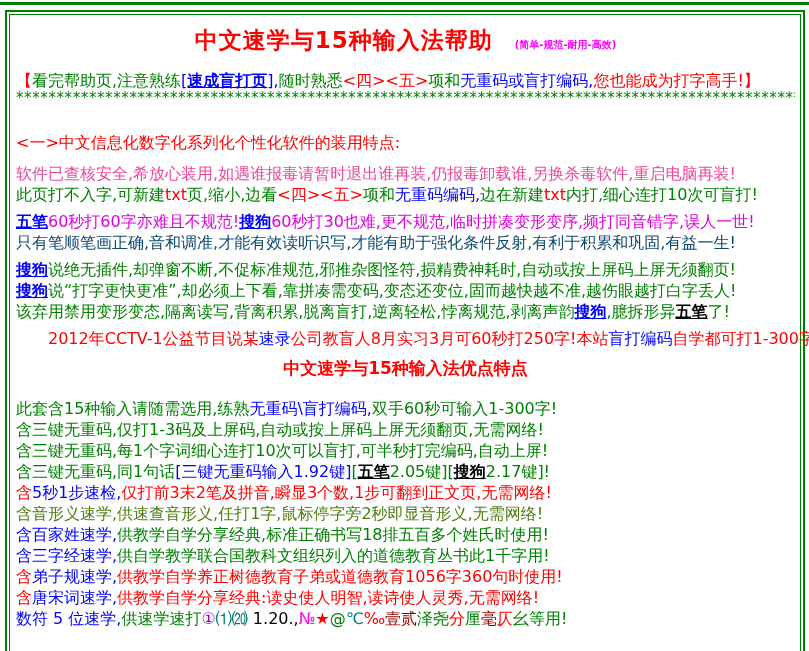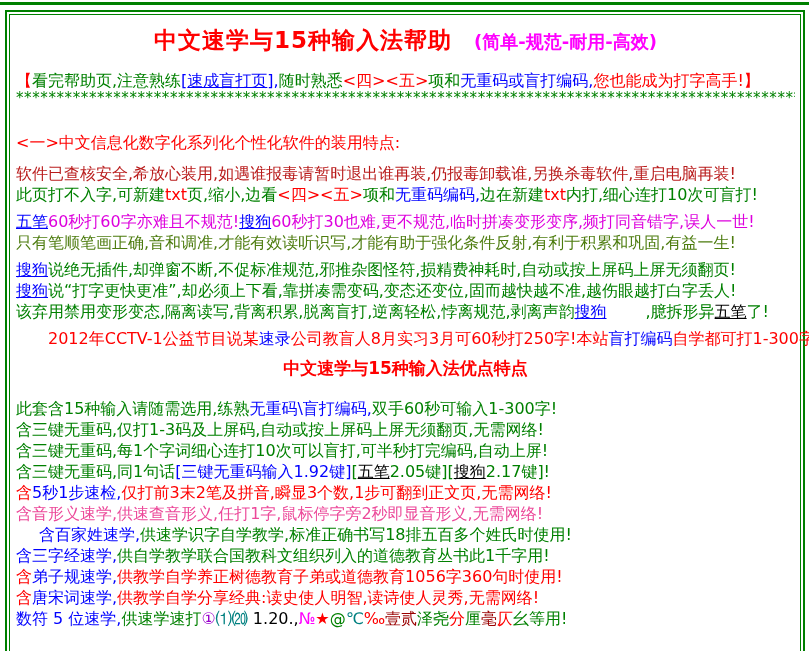--- a/index.html
+++ b/index.html
@@ -5,66 +5,66 @@
   html,body{margin:0;padding:0;}
   body{
     width:809px;height:651px;overflow:hidden;background:#ffffff;
     font-family:"DejaVu Sans","Liberation Sans",sans-serif;
   }
   .top-rule{height:3px;background:#008000;margin-top:2px;}
   .outer-box{margin:5px 4px 0 5px;border:2px solid #008000;height:700px;}
   .inner-box{margin:2px;border:1px solid #008000;height:690px;padding:8px 5px 0 6px;box-sizing:border-box;}
   .title-row{text-align:center;margin-top:2px;white-space:nowrap;}
   .main-title{font-size:23px;font-weight:bold;color:#ff0000;letter-spacing:1px;}
-  .subtitle{font-size:18px;font-weight:bold;color:#ff00ff;margin-left:22px;}
+  .subtitle{font-size:10px;font-weight:bold;color:#ff00ff;margin-left:22px;}
   .notice{margin-top:14px;font-size:16px;line-height:21px;white-space:nowrap;}
   .stars{color:#008000;font-size:15px;line-height:15px;letter-spacing:0.6px;white-space:nowrap;overflow:hidden;}
   .line{font-size:16px;line-height:21px;white-space:nowrap;}
   .heading2{font-size:17px;font-weight:bold;color:#ff0000;text-align:center;line-height:26px;}
   .gap-sm{margin-top:6px;}
   .gap-md{margin-top:10px;}
   .gap-lg{margin-top:17px;}
   .gap-xl{margin-top:26px;}
-  .u{text-decoration:underline;}
+  .u{text-decoration:underline;font-weight:bold;}
   span{white-space:pre;}
 </style>
 </head>
 <body>
 
 <div class="top-rule"></div>
 
 <div class="outer-box">
   <div class="inner-box">
 
     <div class="title-row">
       <span class="main-title">中文速学与15种输入法帮助</span><span class="subtitle">(简单-规范-耐用-高效)</span>
     </div>
 
     <div class="notice"><span style="color: rgb(255, 0, 0);">【</span><span style="color: rgb(0, 128, 0);">看完帮助页,注意熟练</span><span style="color: rgb(0, 0, 255);">[</span><span class="u" style="color: rgb(0, 0, 255);">速成盲打页</span><span style="color: rgb(0, 0, 255);">],</span><span style="color: rgb(0, 128, 0);">随时熟悉</span><span style="color: rgb(255, 0, 0);">&lt;四&gt;&lt;五&gt;</span><span style="color: rgb(0, 128, 0);">项和</span><span style="color: rgb(0, 0, 255);">无重码或盲打编码,</span><span style="color: rgb(255, 0, 0);">您也能成为打字高手!】</span></div>
 
     <div class="stars">**************************************************************************************************</div>
 
     <div id="content-lines">
         <div class="line gap-xl"><span style="color: rgb(255, 0, 0);">&lt;一&gt;中文信息化数字化系列化个性化软件的装用特点:</span></div>
-        <div class="line gap-md"><span style="color: #b91c1c;">软件已查核安全,希放心装用,如遇谁报毒请暂时退出谁再装,仍报毒卸载谁,另换杀毒软件,重启电脑再装!</span></div>
+        <div class="line gap-md"><span style="color: #ec4899;">软件已查核安全,希放心装用,如遇谁报毒请暂时退出谁再装,仍报毒卸载谁,另换杀毒软件,重启电脑再装!</span></div>
         <div class="line"><span style="color: rgb(0, 128, 0);">此页打不入字,可新建</span><span style="color: rgb(255, 0, 0);">txt</span><span style="color: rgb(0, 128, 0);">页,缩小,边看</span><span style="color: rgb(255, 0, 0);">&lt;四&gt;&lt;五&gt;</span><span style="color: rgb(0, 128, 0);">项和</span><span style="color: rgb(0, 0, 255);">无重码编码,</span><span style="color: rgb(0, 128, 0);">边在新建</span><span style="color: rgb(255, 0, 0);">txt</span><span style="color: rgb(0, 128, 0);">内打,细心连打10次可盲打!</span></div>
         <div class="line gap-sm"><span class="u" style="color: rgb(0, 0, 255);">五笔</span><span style="color: rgb(221, 0, 221);">60秒打60字亦难且不规范!</span><span class="u" style="color: rgb(0, 0, 255);">搜狗</span><span style="color: rgb(221, 0, 221);">60秒打30也难,更不规范,临时拼凑变形变序,频打同音错字,误人一世!</span></div>
-        <div class="line"><span style="color: #4d7c0f;">只有笔顺笔画正确,音和调准,才能有效读听识写,才能有助于强化条件反射,有利于积累和巩固,有益一生!</span></div>
+        <div class="line"><span style="color: #0c4a6e;">只有笔顺笔画正确,音和调准,才能有效读听识写,才能有助于强化条件反射,有利于积累和巩固,有益一生!</span></div>
         <div class="line gap-sm"><span class="u" style="color: rgb(0, 0, 255);">搜狗</span><span style="color: rgb(0, 128, 0);">说绝无插件,却弹窗不断,不促标准规范,邪推杂图怪符,损精费神耗时,自动或按上屏码上屏无须翻页!</span></div>
         <div class="line"><span class="u" style="color: rgb(0, 0, 255);">搜狗</span><span style="color: rgb(0, 128, 0);">说“打字更快更准”,却必须上下看,靠拼凑需变码,变态还变位,固而越快越不准,越伤眼越打白字丢人!</span></div>
-        <div class="line"><span style="color: rgb(0, 128, 0); text-align: center;">该弃用禁用变形变态,隔离读写,背离积累,脱离盲打,逆离轻松,悖离规范,剥离声韵</span><span class="u" style="color: rgb(0, 0, 255);">搜狗</span><span style="color: rgb(0, 128, 0); margin-left: 39px;">,臆拆形异</span><span class="u" style="color: rgb(0, 0, 0);">五笔</span><span style="color: rgb(0, 128, 0);">了!</span></div>
+        <div class="line"><span style="color: rgb(0, 128, 0); text-align: center;">该弃用禁用变形变态,隔离读写,背离积累,脱离盲打,逆离轻松,悖离规范,剥离声韵</span><span class="u" style="color: rgb(0, 0, 255);">搜狗</span><span style="color: rgb(0, 128, 0);">,臆拆形异</span><span class="u" style="color: rgb(0, 0, 0);">五笔</span><span style="color: rgb(0, 128, 0);">了!</span></div>
         <div class="line gap-sm"><span style="color: rgb(255, 0, 0); margin-left: 32px;">2012年CCTV-1公益节目说某</span><span style="color: rgb(0, 0, 255);">速录</span><span style="color: rgb(255, 0, 0); margin-top: 48px;">公司教盲人8月实习3月可60秒打250字!本站</span><span style="color: rgb(0, 0, 255);">盲打编码</span><span style="color: rgb(255, 0, 0);">自学都可打1-300字!</span></div>
         <div class="heading2 gap-sm">中文速学与15种输入法优点特点</div>
         <div class="line gap-lg"><span style="color: rgb(0, 128, 0);">此套含15种输入请随需选用,练熟</span><span style="color: rgb(0, 0, 255);">无重码\盲打编码,</span><span style="color: rgb(0, 128, 0);">双手60秒可输入1-300字!</span></div>
         <div class="line"><span style="color: rgb(0, 128, 0);">含三键无重码,仅打1-3码及上屏码,自动或按上屏码上屏无须翻页,无需网络!</span></div>
         <div class="line"><span style="color: rgb(0, 128, 0);">含三键无重码,每1个字词细心连打10次可以盲打,可半秒打完编码,自动上屏!</span></div>
         <div class="line"><span style="color: rgb(0, 128, 0);">含三键无重码,同1句话</span><span style="color: rgb(0, 0, 255);">[三键无重码输入1.92键]</span><span style="color: rgb(0, 128, 0);">[</span><span class="u" style="color: rgb(0, 0, 0);">五笔</span><span style="color: rgb(0, 128, 0);">2.05键]</span><span style="color: rgb(0, 128, 0);">[</span><span class="u" style="color: rgb(0, 0, 0);">搜狗</span><span style="color: rgb(0, 128, 0);">2.17键]!</span></div>
         <div class="line"><span style="color: rgb(255, 0, 0);">含</span><span style="color: rgb(0, 0, 255);">5秒1步速检,</span><span style="color: rgb(255, 0, 0);">仅打前3末2笔及拼音,瞬显3个数,1步可翻到正文页,无需网络!</span></div>
-        <div class="line"><span style="color: #ec4899; text-align: right;">含音形义速学,供速查音形义,任打1字,鼠标停字旁2秒即显音形义,无需网络!</span></div>
-        <div class="line"><span style="color: rgb(0, 0, 255); margin-left: 23px;">含百家姓速学,</span><span style="color: rgb(0, 128, 0);">供速学识字自学教学,标准正确书写18排五百多个姓氏时使用!</span></div>
+        <div class="line"><span style="color: #4d7c0f; text-align: right;">含音形义速学,供速查音形义,任打1字,鼠标停字旁2秒即显音形义,无需网络!</span></div>
+        <div class="line"><span style="color: rgb(0, 0, 255);">含百家姓速学,</span><span style="color: rgb(0, 128, 0);">供教学自学分享经典,标准正确书写18排五百多个姓氏时使用!</span></div>
         <div class="line"><span style="color: rgb(0, 0, 255); margin-top: 44px;">含三字经速学,</span><span style="color: rgb(0, 128, 0);">供自学教学联合国教科文组织列入的道德教育丛书此1千字用!</span></div>
         <div class="line"><span style="color: rgb(255, 0, 0);">含</span><span style="color: rgb(0, 0, 255);">弟子规速学,</span><span style="color: rgb(255, 0, 0);">供教学自学养正树德教育子弟或道德教育1056字360句时使用!</span></div>
         <div class="line"><span style="color: rgb(255, 0, 0);">含</span><span style="color: rgb(0, 0, 255);">唐宋词速学,</span><span style="color: rgb(255, 0, 0);">供教学自学分享经典:读史使人明智,读诗使人灵秀,无需网络!</span></div>
         <div class="line"><span style="color: rgb(0, 0, 255);">数符 5 位速学,</span><span style="color: rgb(0, 128, 0);">供速学速打</span><span style="color: rgb(153, 0, 204);">①</span><span style="color: rgb(0, 128, 128);">⑴⒇</span><span style="color: rgb(0, 0, 0);"> 1.20.,</span><span style="color: rgb(255, 0, 255);">№</span><span style="color: rgb(255, 0, 0);">★</span><span style="color: rgb(0, 128, 0);">@</span><span style="color: rgb(0, 128, 128);">℃</span><span style="color: rgb(255, 0, 0);">‰</span><span style="color: rgb(153, 0, 0);">壹贰</span><span style="color: rgb(0, 128, 0);">泽尧</span><span style="color: rgb(255, 0, 0);">分</span><span style="color: rgb(0, 128, 0);">厘</span><span style="color: rgb(153, 0, 0);">毫</span><span style="color: rgb(255, 0, 0);">仄</span><span style="color: rgb(0, 128, 0);">幺</span><span style="color: rgb(0, 128, 0);">等用!</span></div>
         <div class="line"></div>
       </div>
 
   </div>
 </div>
 

